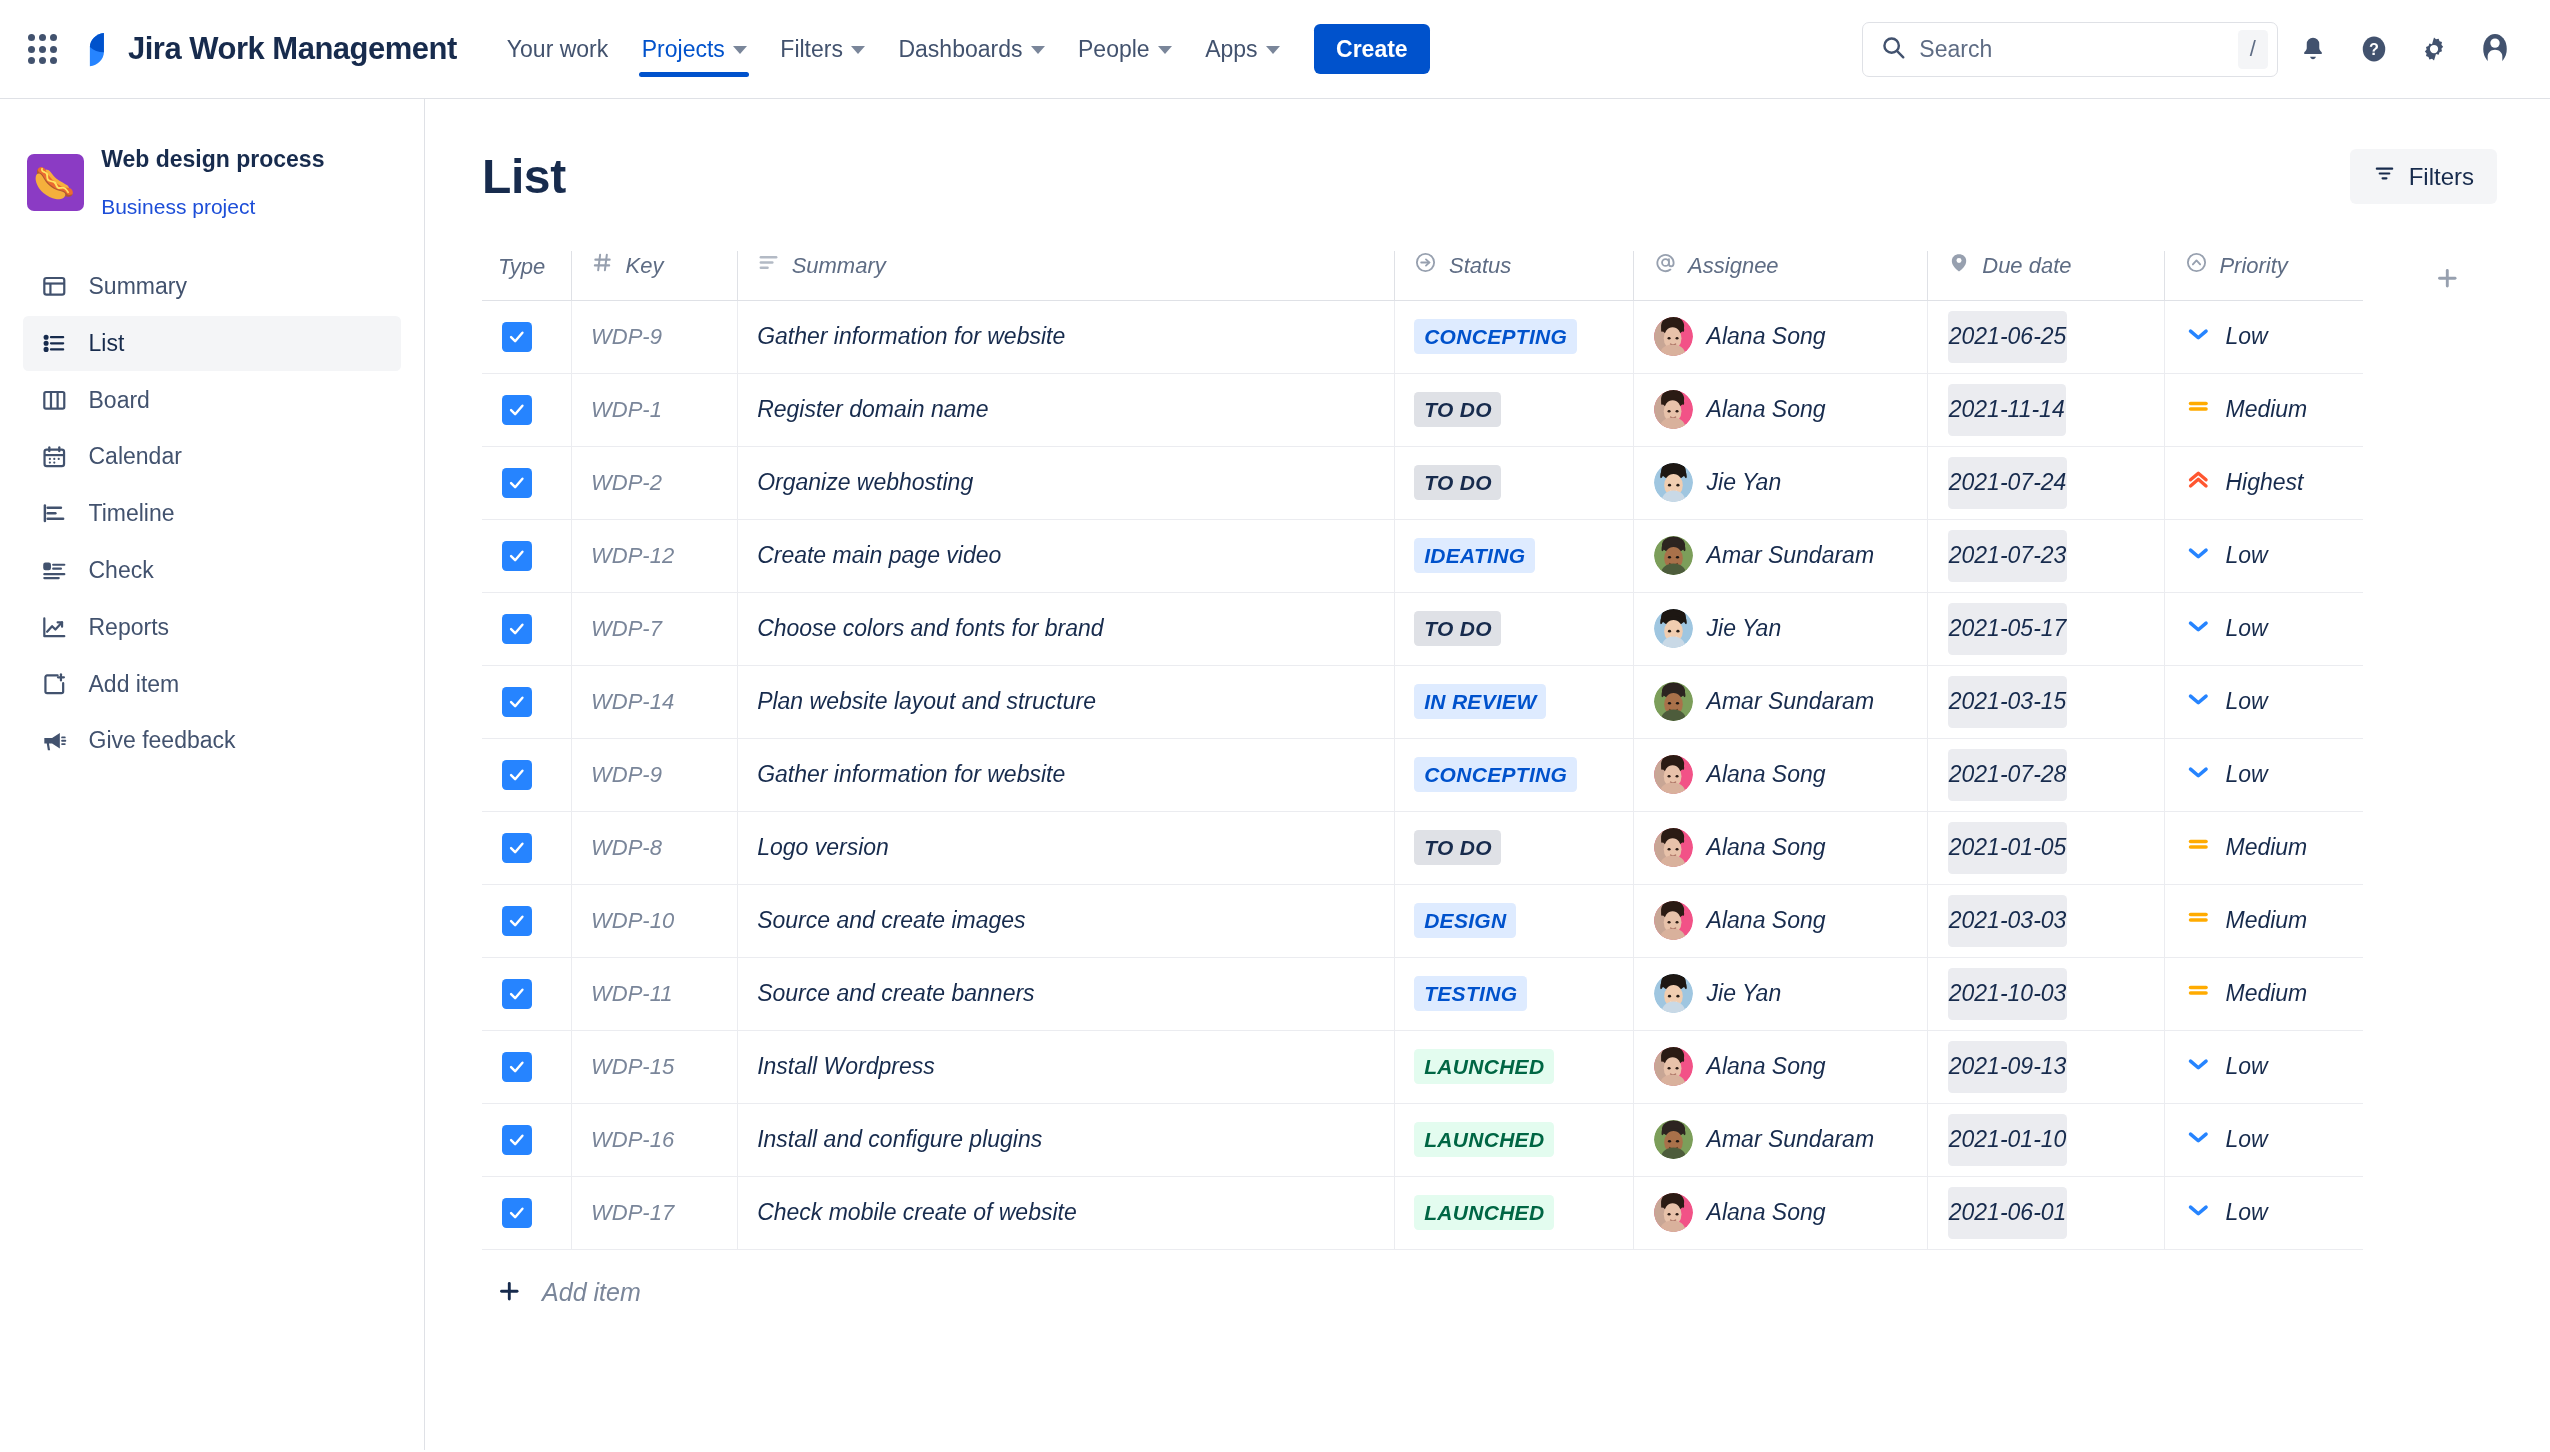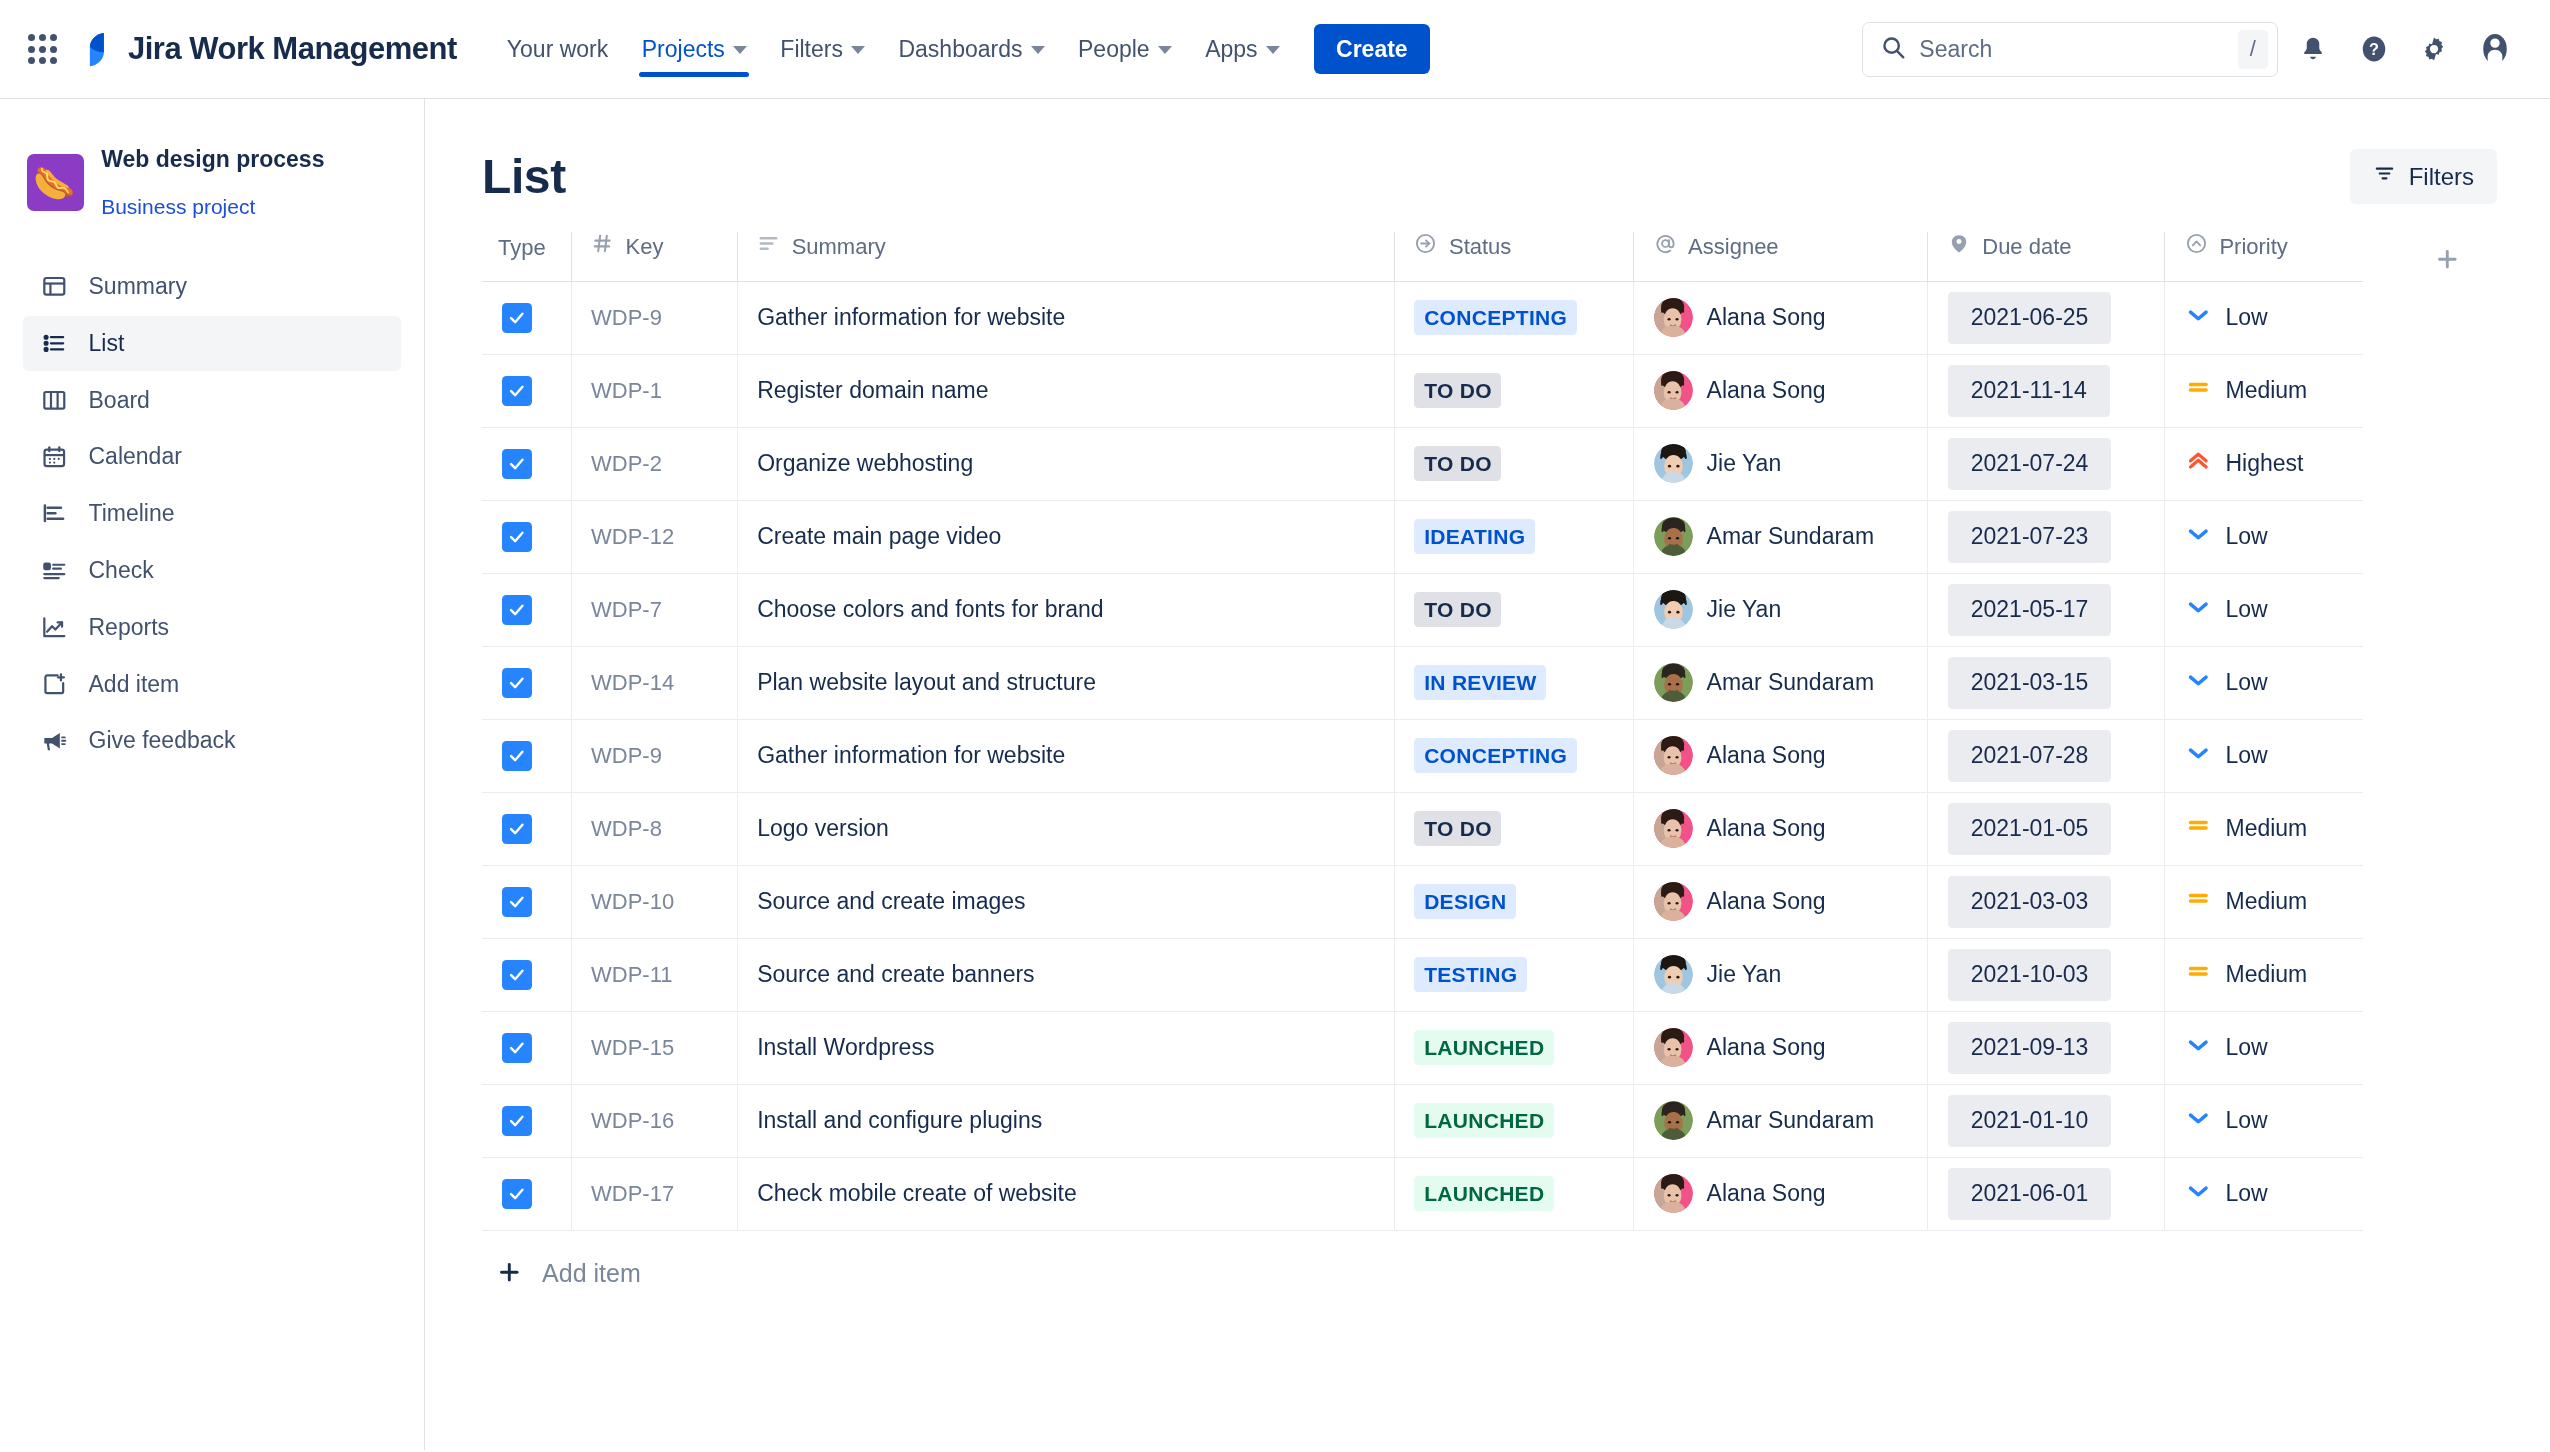--- a/index.html
+++ b/index.html
@@ -151,21 +151,21 @@
     border-radius: 6.2px;
     height: 55px;
     padding: 0 23px;
     display:flex; align-items:center; gap: 12.4px;
     font-size: 24px; color: #172b4d;
     font-family: inherit;
     cursor: pointer;
   }
 
   
-  .tablewrap { margin-top: 28px; }
+  .tablewrap { margin-top: 47px; font-style: italic; }
   table.list { border-collapse: collapse; width: 1881px; table-layout: fixed; }
   table.list th {
     text-align: left;
     font-weight: 400;
     font-size: 22px;
     color: #5e6c84;
     padding: 0 0 19.5px 0;
     vertical-align: bottom;
     border-bottom: 1.8px solid #dfe1e6;
   }
@@ -220,21 +220,21 @@
   .avatar {
     width: 39px; height: 39px; border-radius: 50%;
     flex: 0 0 auto;
     overflow:hidden; position: relative;
   }
   .avatar svg { display:block; }
   .aname { font-size: 23px; color:#172b4d; white-space: nowrap; }
 
   .datepill {
     display:inline-flex; align-items:center;
-    height: 52px; padding: 0 23px;
+    height: 52px; padding: 0 1px;
     background: #ebecf0;
     border-radius: 4.4px;
     font-size: 23px; color: #172b4d;
     cursor: pointer;
   }
 
   .prio { display:flex; align-items:center; gap: 14px; cursor:pointer; }
   .prio .plabel { font-size: 23px; color:#172b4d; }
 
   .addcol {

